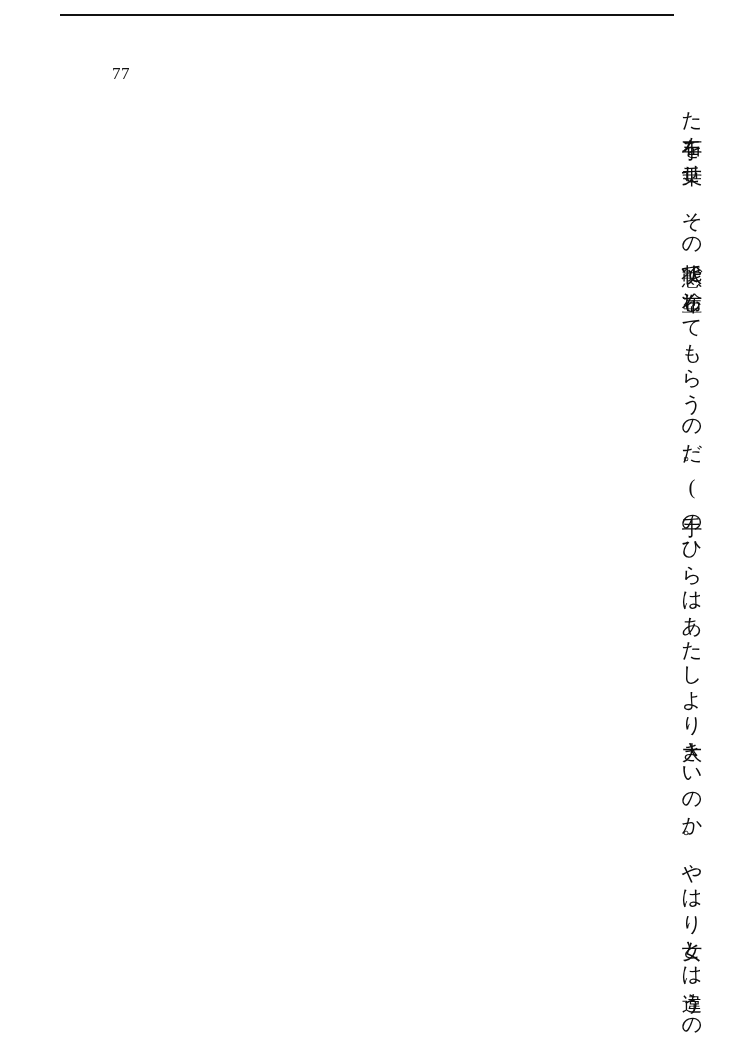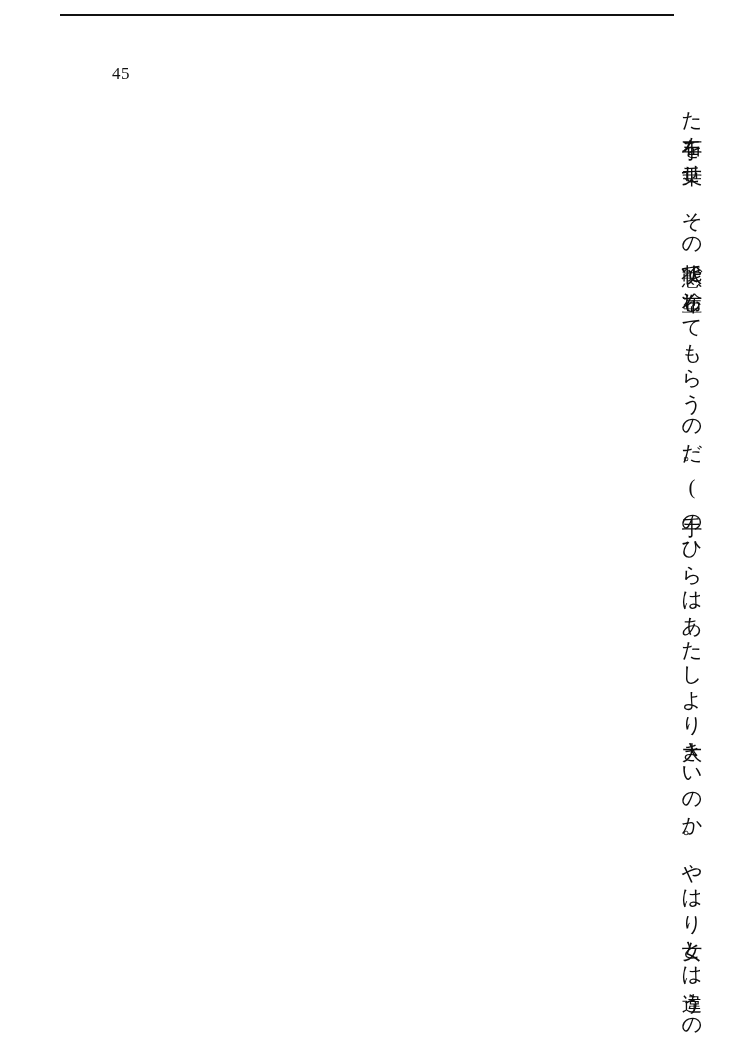--- a/index.html
+++ b/index.html
@@ -60,21 +60,21 @@
     font-size: 20.5px;
   }
 </style>
 </head>
 <body>
 
 <div class="page">
 
   <div class="top-rule"></div>
 
-  <div class="page-number">45</div>
+  <div class="page-number">77</div>
 
   <div class="body-text">
     <div class="col">た右手を乗せ、その状態で塗布してもらうのだ。</div>
     <div class="col">(手のひらはあたしより大きいのか。やはり女とは違うのだな。それに骨張っている</div>
 
   </div>
 
 </div>
 
 </body></html>

